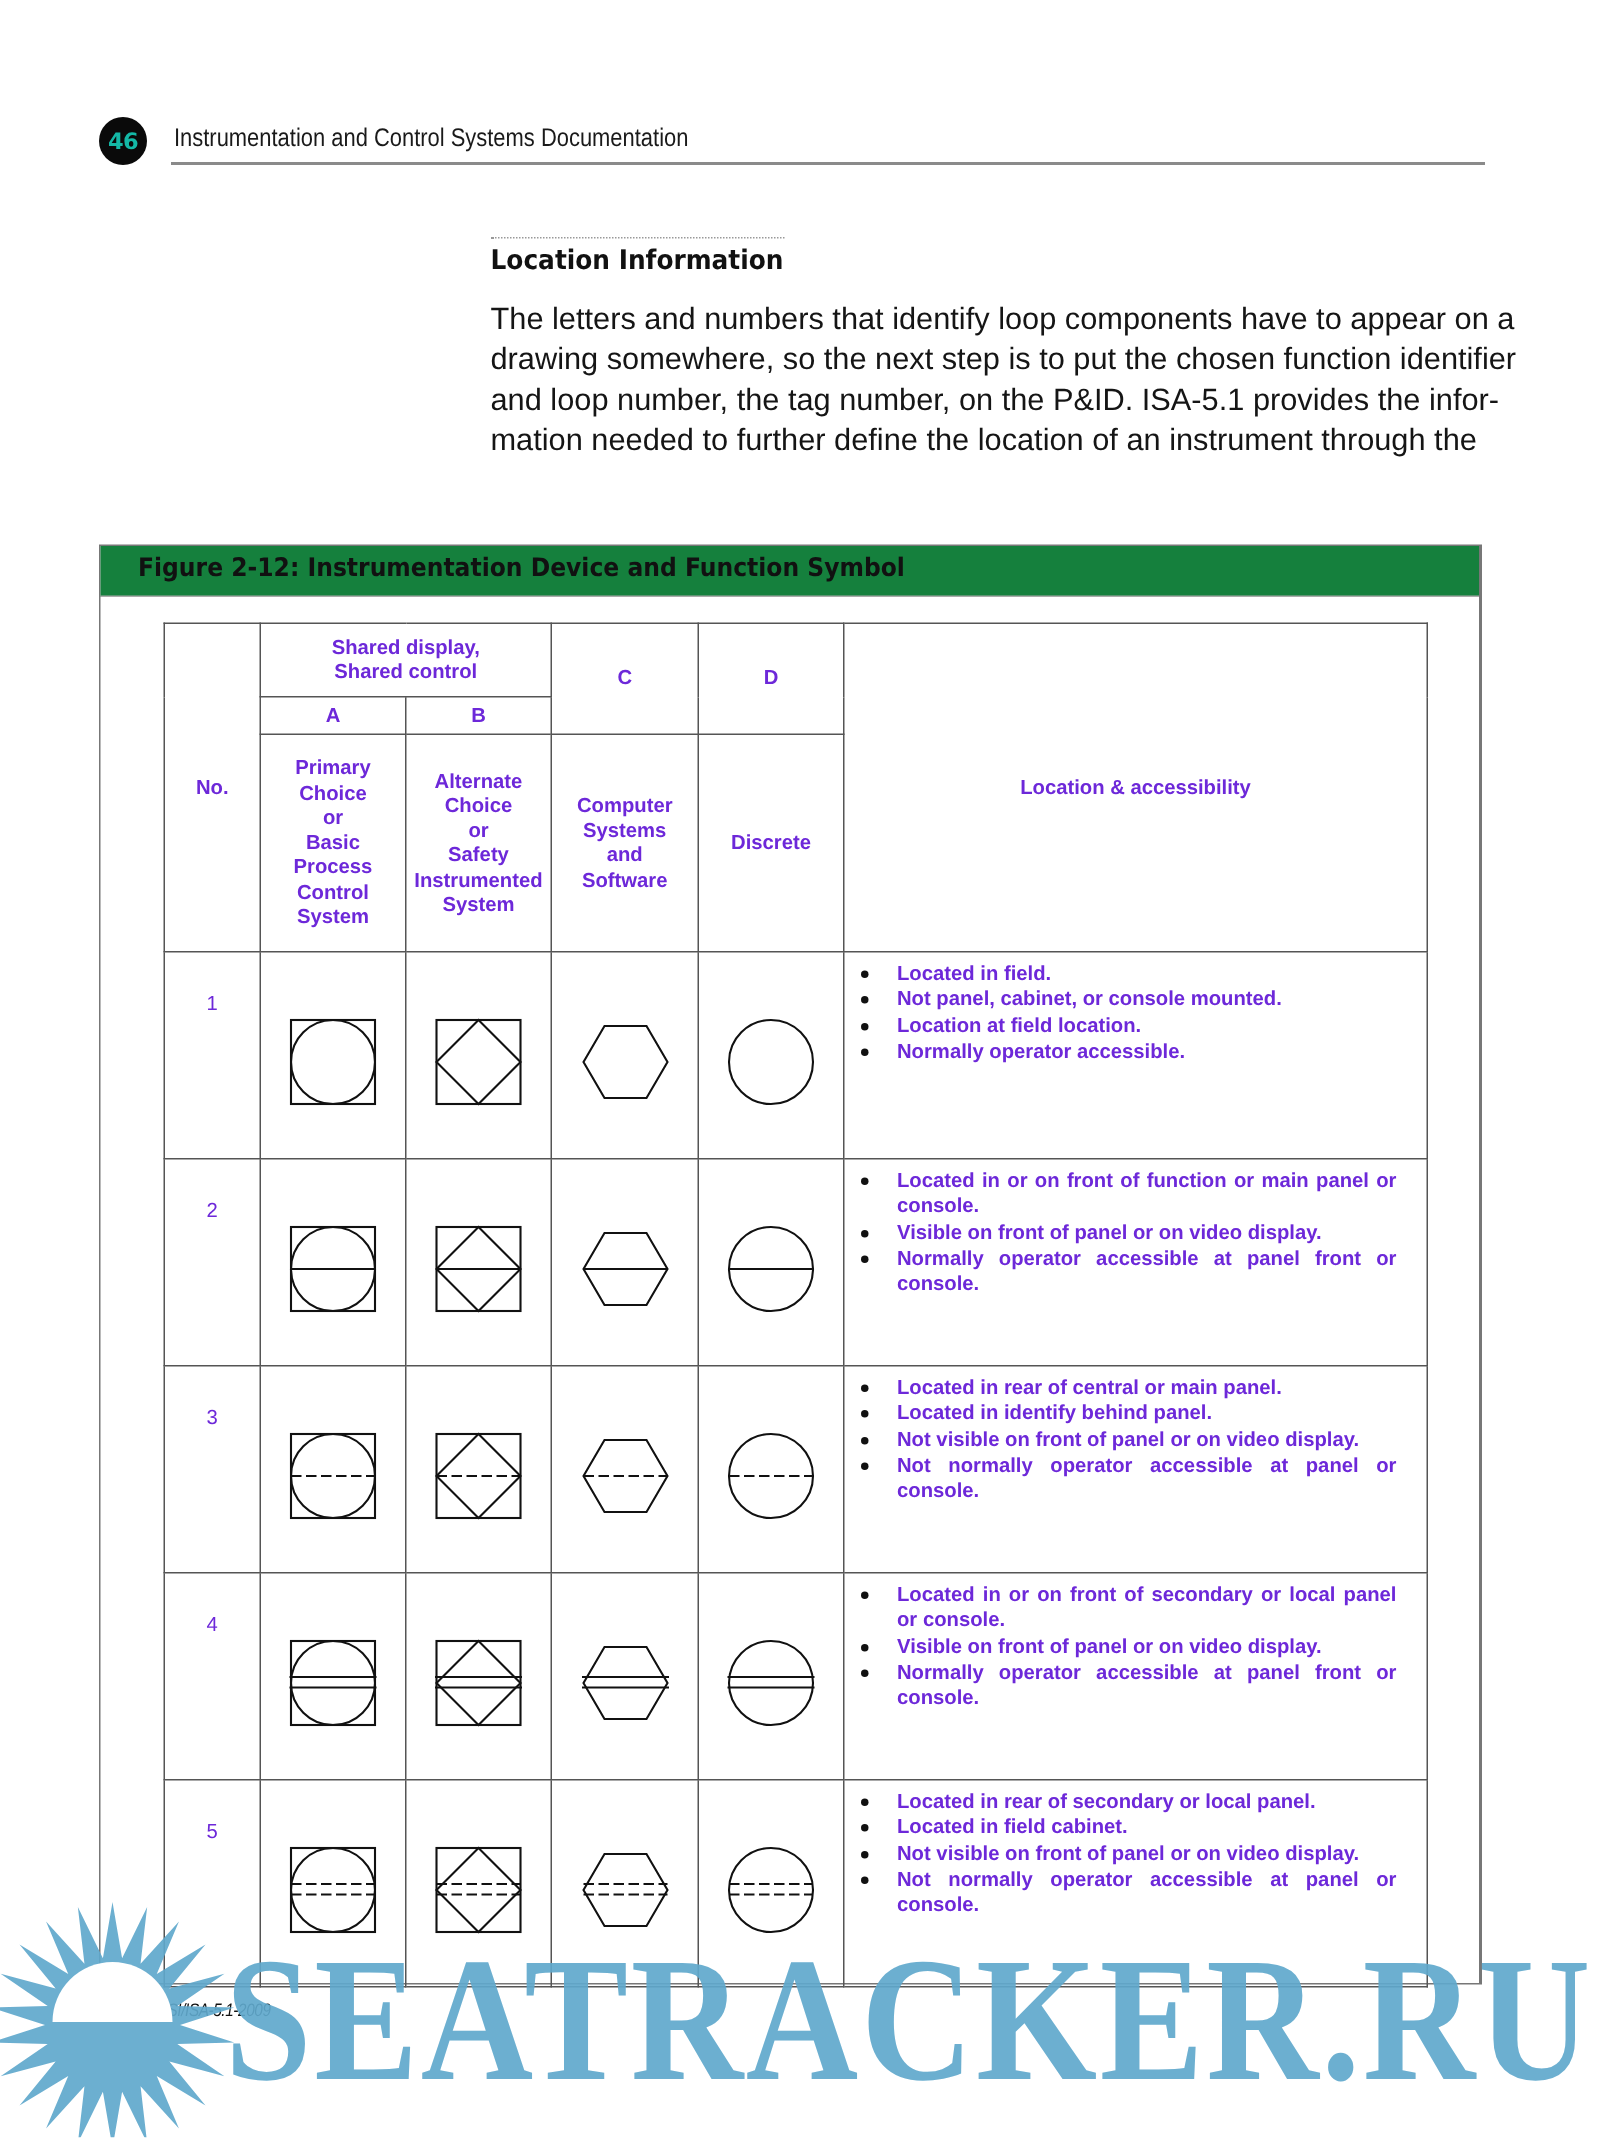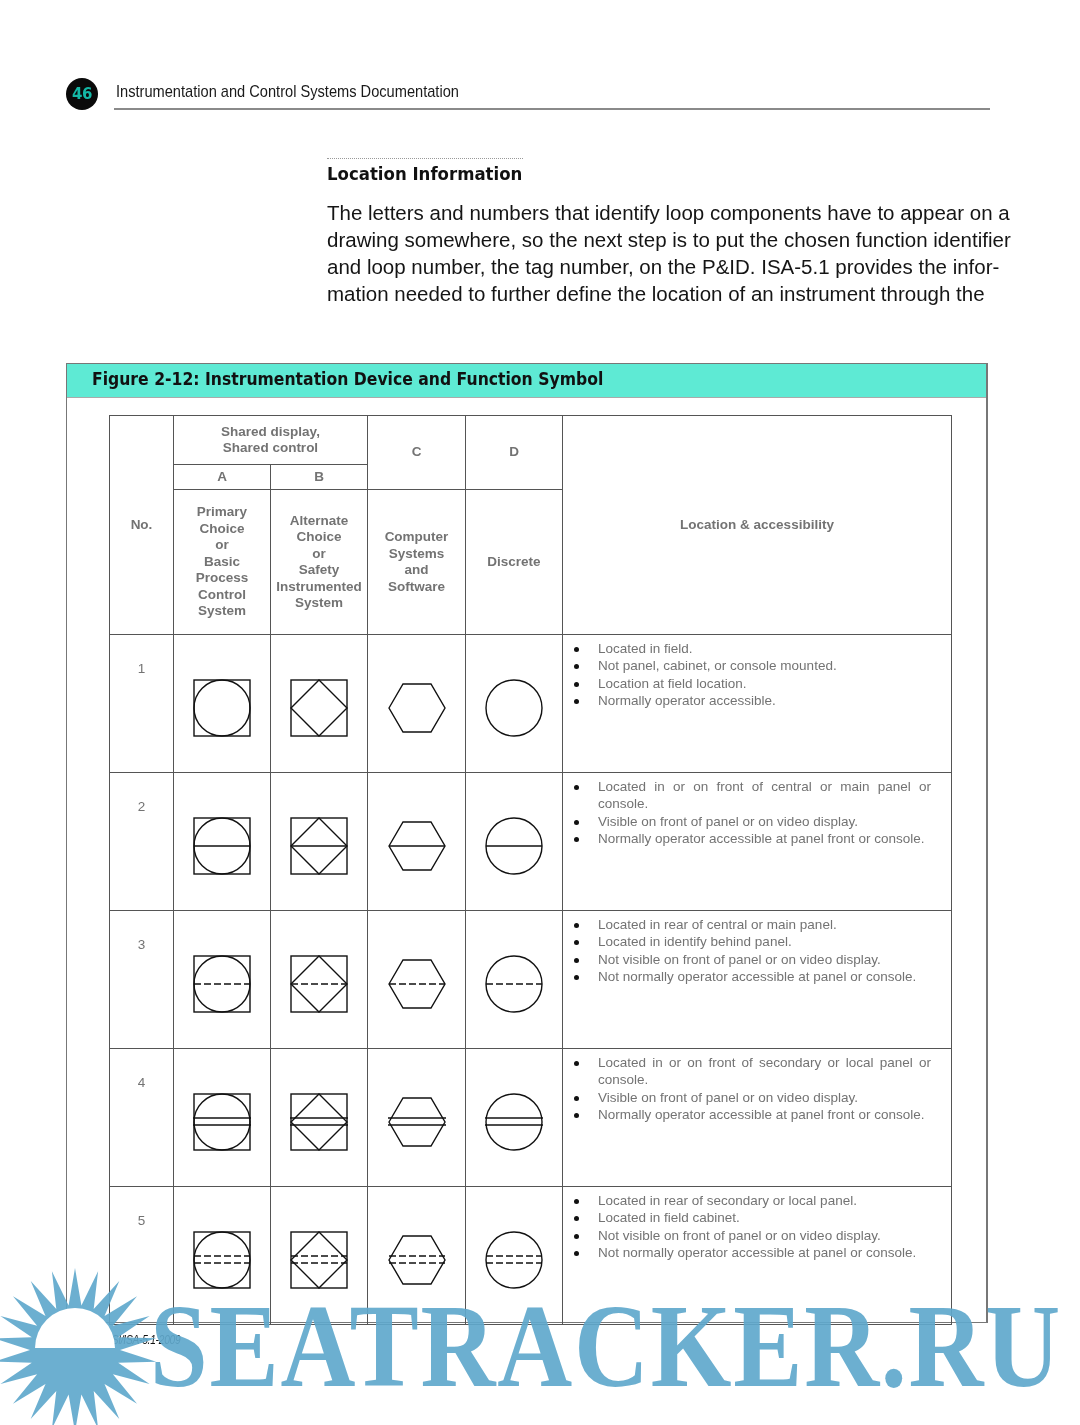--- a/index.html
+++ b/index.html
@@ -38,44 +38,44 @@
     color: #151515;
   }
   .body-text .line { display: block; white-space: nowrap; }
 
   .figure-frame {
     position: absolute; left: 66px; top: 363px; width: 922px; height: 960px;
     border: 1px solid #777; border-right-width: 2px; box-sizing: border-box;
   }
   .figure-caption-bar {
     position: absolute; left: 0; top: 0; right: 0; height: 33px;
-    background: #5eead4; border-bottom: 1px solid #aaa;
+    background: #15803d; border-bottom: 1px solid #aaa;
   }
   .figure-caption {
     position: absolute; left: 25px; top: 5px;
     font-family: "DejaVu Sans", sans-serif; font-weight: bold; font-size: 17px;
     color: #111; transform: scaleX(0.92); transform-origin: left top; white-space: nowrap;
   }
 
   .sym-table {
     position: absolute; left: 109px; top: 415px;
     border-collapse: collapse; table-layout: fixed;
   }
   .sym-table td, .sym-table th {
     border: 1.5px solid #555; padding: 0; vertical-align: middle; text-align: center;
     font-family: "Liberation Sans", sans-serif; font-weight: bold; font-size: 13.5px;
-    line-height: 16.5px; color: #737373;
+    line-height: 16.5px; color: #6d28d9;
   }
   .sym-table .no-cell {
     vertical-align: top; font-weight: normal; font-size: 13.5px; padding-top: 26px;
   }
   .sym-table .sym-cell { position: relative; }
   .sym-table .sym-cell svg { display: block; margin: 0 auto; }
   .sym-table .desc-cell {
-    vertical-align: top; text-align: justify; font-weight: normal; font-size: 13.5px;
+    vertical-align: top; text-align: justify; font-weight: bold; font-size: 13.5px;
     line-height: 17.3px; padding: 5px 20px 0 0;
   }
   .desc-list { margin: 0; padding: 0 0 0 35px; list-style: none; }
   .desc-list li { position: relative; }
   .desc-list li::before {
     content: ""; position: absolute; left: -24px; top: 7px; width: 5px; height: 5px;
     background: #111; border-radius: 50%;
   }
 
   .source-note {
@@ -240,21 +240,21 @@
         <td class="sym-cell">
           <svg width="62" height="62" viewBox="-1 -1 62 62" style="margin-top: 8px;">
             <g fill="none" stroke="#111" stroke-width="1.4">
               <circle cx="30" cy="30" r="28"></circle>
               <line x1="2" y1="30" x2="58" y2="30"></line>
             </g>
           </svg>
         </td>
         <td class="desc-cell">
           <ul class="desc-list">
-            <li>Located in or on front of central or main panel or console.</li>
+            <li>Located in or on front of function or main panel or console.</li>
             <li>Visible on front of panel or on video display.</li>
             <li>Normally operator accessible at panel front or console.</li>
           </ul>
         </td>
       </tr>
       <tr style="height: 138px;">
         <td class="no-cell">3</td>
         <td class="sym-cell">
           <svg width="62" height="62" viewBox="-1 -1 62 62" style="margin-top: 8px;">
             <g fill="none" stroke="#111" stroke-width="1.4">

